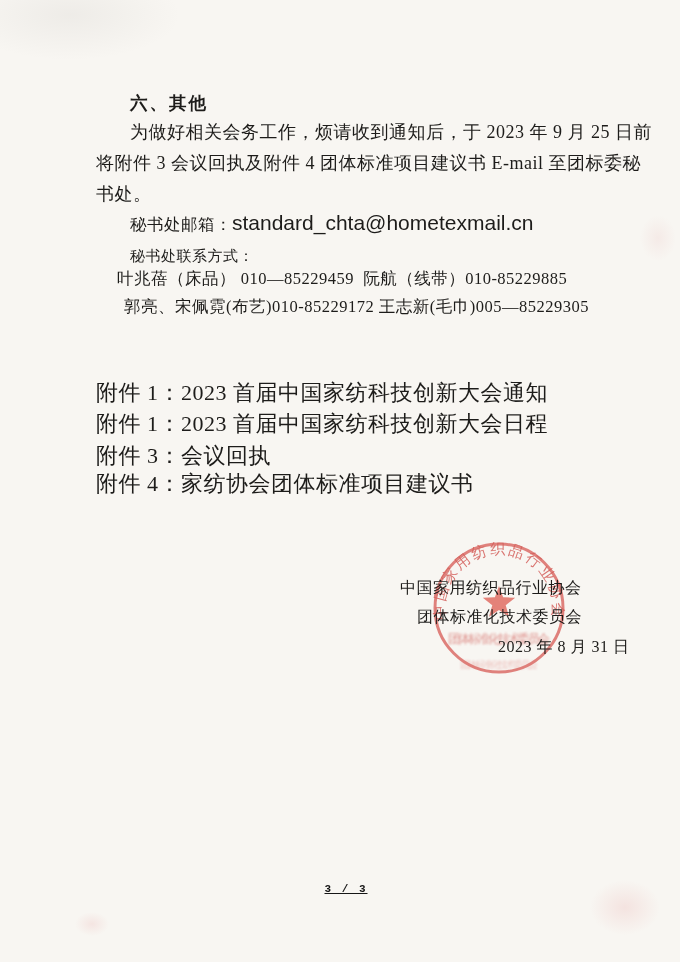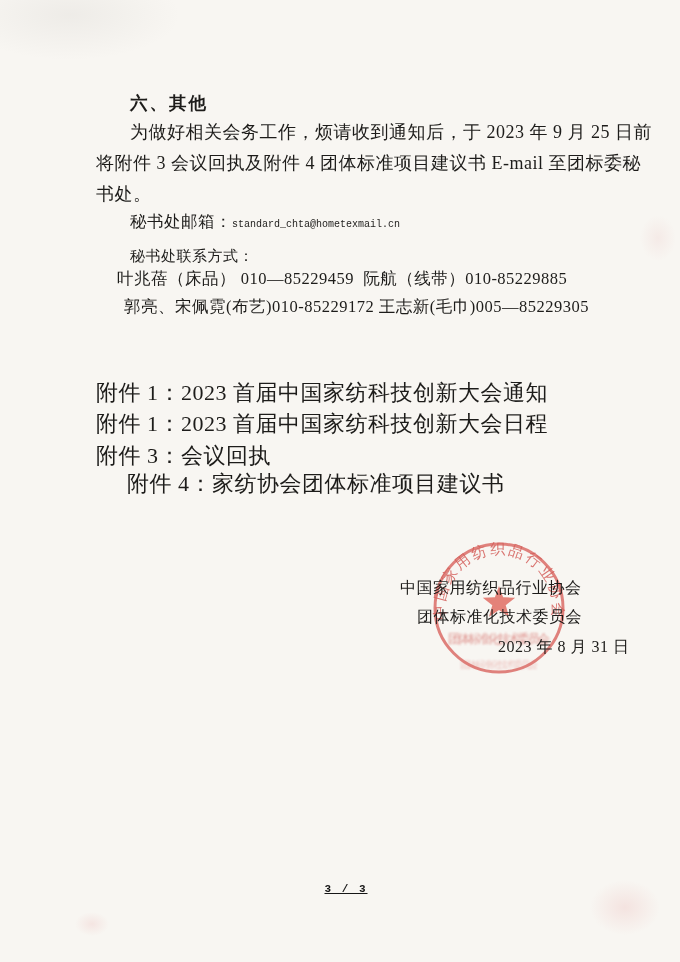--- a/index.html
+++ b/index.html
@@ -31,30 +31,30 @@
   .heading {
     left: 130px; top: 91px;
     font-size: 17.5px; font-weight: bold; letter-spacing: 2px;
   }
   .body-line  { font-size: 18px; }
   .p1 { left: 130px; top: 120px; }
   .p2 { left: 96px;  top: 151px; }
   .p3 { left: 96px;  top: 182px; }
 
   .email-line   { left: 130px; top: 211px; font-size: 16.5px; }
-  .email-value  { font-family: Liberation Mono, monospace; font-size: 10px; letter-spacing: 0; }
+  .email-value  { font-family: Liberation Sans, sans-serif; font-size: 21px; letter-spacing: 0; }
   .contact-head { left: 130px; top: 247px; font-size: 15px; }
   .c1 { left: 117px; top: 268px; font-size: 16.5px; }
   .c2 { left: 124px; top: 296px; font-size: 16.5px; }
 
   .attach { font-size: 22px; }
   .a1 { left: 96px; top: 378px; }
   .a2 { left: 96px; top: 409px; }
   .a3 { left: 96px; top: 441px; }
-  .a4 { left: 96px; top: 469px; margin-left: 31px; }
+  .a4 { left: 96px; top: 469px; }
 
   .sig { font-size: 16px; letter-spacing: 0.5px; }
   .s1 { left: 400px; top: 578px; }
   .s2 { left: 417px; top: 607px; }
   .s3 { left: 450px; top: 637px; padding-left: 48px; }
 
   .seal-wrap {
     position: absolute; left: 424px; top: 533px; width: 150px; height: 150px;
     filter: blur(0.5px); opacity: 0.88; z-index: 0; pointer-events: none;
   }

